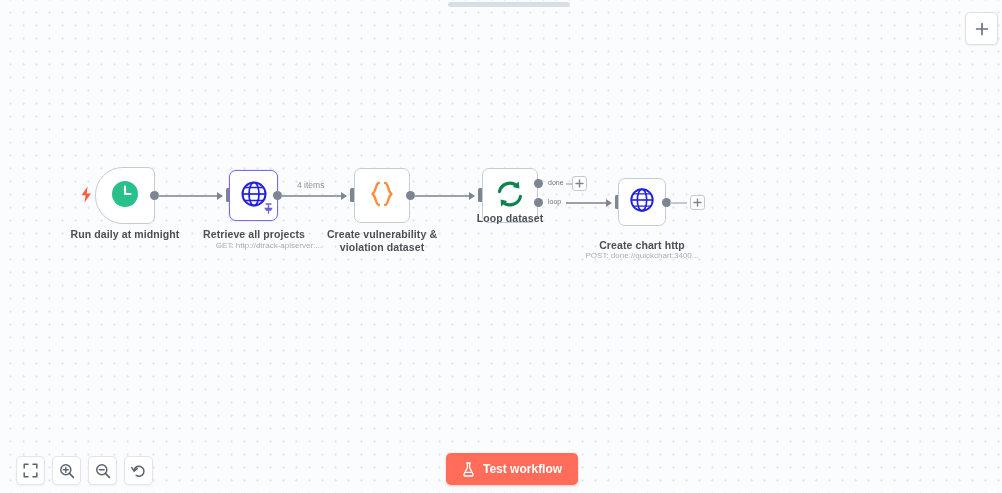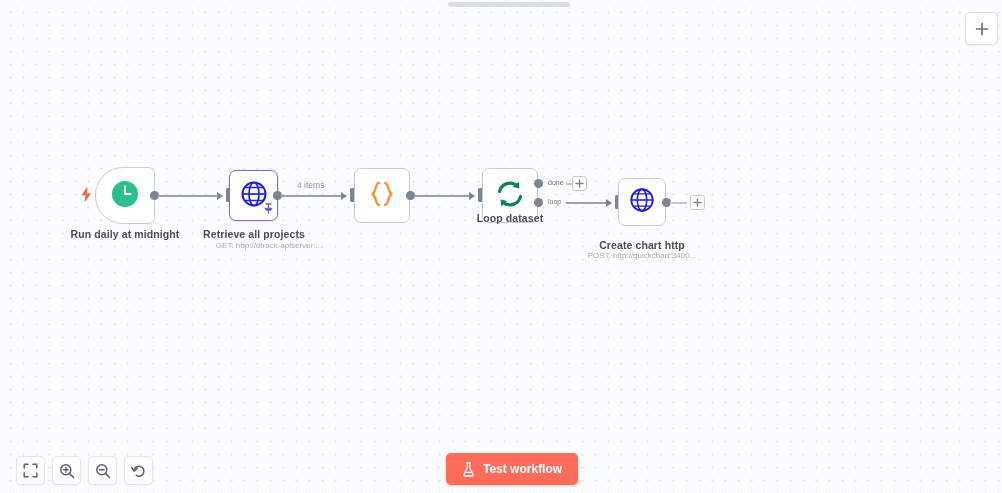--- a/index.html
+++ b/index.html
@@ -273,20 +273,22 @@
   <div class="in-stub" style="left:350px; top:188px;"></div>
   <div class="node" style="left:354px; top:168px; width:56px; height:55px;">
     <span>
       <svg width="34" height="30" viewBox="0 0 34 30">
         <path d="M14 4 C10.5 4 11.5 12 7.5 15 C11.5 18 10.5 26 14 26" stroke="#ff8c3a" stroke-width="2.3" fill="none" stroke-linecap="round" stroke-linejoin="round"></path>
         <path d="M20 4 C23.5 4 22.5 12 26.5 15 C22.5 18 23.5 26 20 26" stroke="#ff8c3a" stroke-width="2.3" fill="none" stroke-linecap="round" stroke-linejoin="round"></path>
       </svg>
     </span>
   </div>
   <div class="dot" style="left:406px; top:191px;"></div>
+  <div class="node-label" style="left:317px; top:228px; width:130px;">Create vulnerability &amp;
+violation dataset</div>
 
   <div class="edge" style="left:414px; top:195px; width:60px;"></div>
   <div class="arrow-head" style="left:469px; top:191.5px;"></div>
 
   <div class="in-stub" style="left:478px; top:188px;"></div>
   <div class="node" style="left:482px; top:168px; width:56px; height:55px;">
     <span>
       <svg width="32" height="32" viewBox="0 0 32 32">
         <path d="M5.5 13.5 A10.8 10.8 0 0 1 23.5 8.2" stroke="#0d8450" stroke-width="3.2" fill="none" stroke-linecap="round"></path>
         <path d="M26.5 18.5 A10.8 10.8 0 0 1 8.5 23.8" stroke="#0d8450" stroke-width="3.2" fill="none" stroke-linecap="round"></path>
@@ -324,21 +326,21 @@
     </span>
   </div>
   <div class="dot" style="left:662px; top:198px;"></div>
   <div class="edge" style="left:670px; top:202px; width:17px; background:#c2c7d0;"></div>
   <div class="plus-stub" style="left:690px; top:195px;">
     <svg width="9" height="9" viewBox="0 0 9 9">
       <path d="M4.5 1 V8 M1 4.5 H8" stroke="#7d8493" stroke-width="1.4" stroke-linecap="round"></path>
     </svg>
   </div>
   <div class="node-label" style="left:577px; top:239px; width:130px;">Create chart http</div>
-  <div class="node-sublabel" style="left:578px; top:251px; width:128px;">POST: http://quickchart:3400...</div>
+  <div class="node-sublabel" style="left:578px; top:251px; width:128px;">POST: done://quickchart:3400...</div>
 
   <div class="bottom-toolbar">
     <div class="tool-btn">
       <span>
         <svg width="15" height="15" viewBox="0 0 15 15">
           <path d="M1.2 5 V1.2 H5 M10 1.2 H13.8 V5 M13.8 10 V13.8 H10 M5 13.8 H1.2 V10" stroke="#5b6170" stroke-width="1.5" fill="none" stroke-linecap="round" stroke-linejoin="round"></path>
         </svg>
       </span>
     </div>
     <div class="tool-btn">

